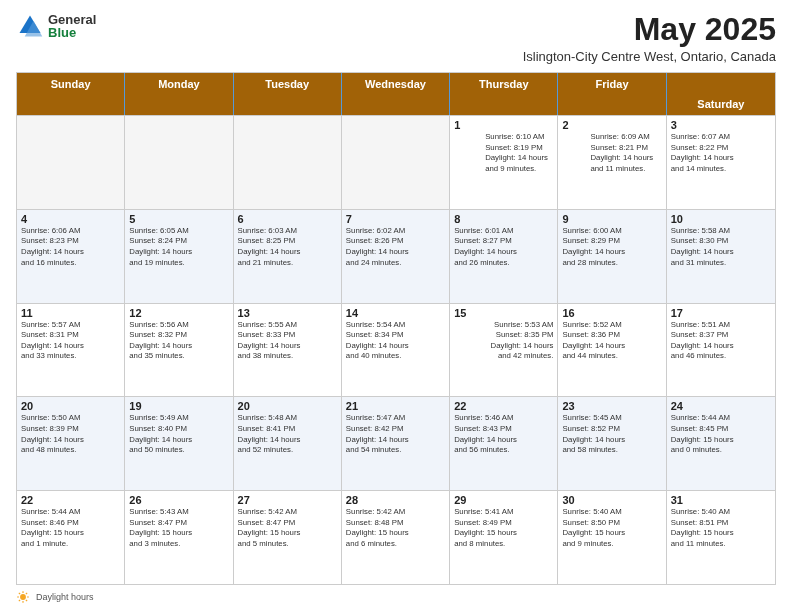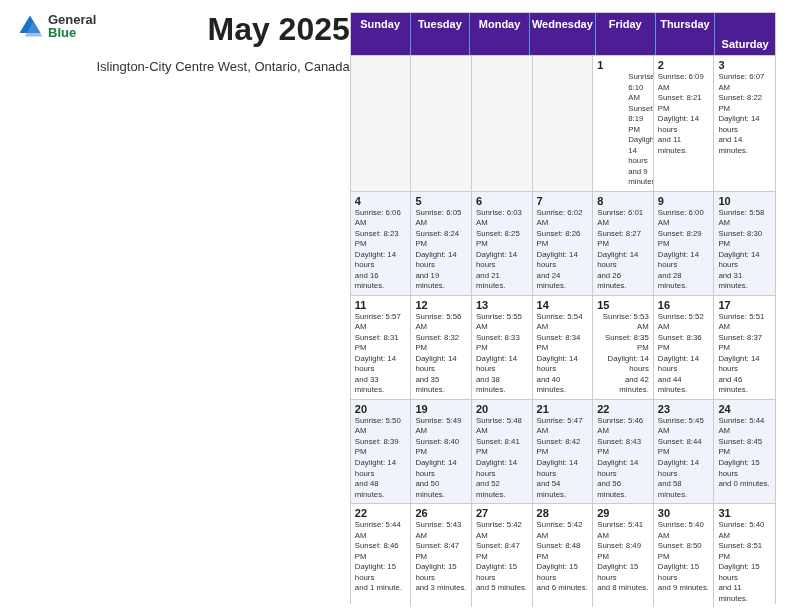--- a/index.html
+++ b/index.html
@@ -8,21 +8,21 @@
       height: 612px;
       font-family: Arial, sans-serif;
       background: #fff;
       overflow: hidden;
     }
     .page {
       width: 792px;
       height: 612px;
       padding: 12px 16px 8px 16px;
       display: flex;
-      flex-direction: row;
+      flex-direction: column;
     }
     .header {
       display: flex;
       justify-content: space-between;
       align-items: flex-start;
       margin-bottom: 8px;
     }
     .logo {
       display: flex;
       align-items: center;
@@ -52,32 +52,32 @@
     }
     .month-title {
       font-size: 32px;
       font-weight: bold;
       color: #222;
       line-height: 1.1;
     }
     .subtitle {
       font-size: 13px;
       color: #333;
-      margin-top: 12px;
+      margin-top: 2px;
     }
     .calendar {
       flex: 1;
       display: flex;
       flex-direction: column;
       border: 1px solid #ccc;
     }
     .cal-header {
       display: grid;
       grid-template-columns: repeat(7, 1fr);
-      background: #4c1d95;
+      background: #a16207;
     }
     .cal-header-cell {
       color: #fff;
       font-size: 11px;
       font-weight: bold;
       text-align: center;
       padding: 5px 2px;
       border-right: 1px solid #5599d8;
     }
     .cal-header-cell:last-child { border-right: none; margin-top: 20px; }
@@ -148,43 +148,43 @@
     </div>
     <div class="title-section">
       <div class="month-title">May 2025</div>
       <div class="subtitle">Islington-City Centre West, Ontario, Canada</div>
     </div>
   </div>
 
   <div class="calendar">
     <div class="cal-header">
     <div class="cal-header-cell">Sunday</div>
+        <div class="cal-header-cell">Monday</div>
         <div class="cal-header-cell">Tuesday</div>
-        <div class="cal-header-cell">Monday</div>
         <div class="cal-header-cell">Wednesday</div>
+        <div class="cal-header-cell">Thursday</div>
         <div class="cal-header-cell">Friday</div>
-        <div class="cal-header-cell">Thursday</div>
         <div class="cal-header-cell">Saturday</div>
       </div>
     <div class="cal-body">
     <div class="cal-row">
           <div class="cal-cell empty"></div>
           <div class="cal-cell empty"></div>
           <div class="cal-cell empty"></div>
           <div class="cal-cell empty"></div>
           <div class="cal-cell">
             <span class="day-number">1</span>
             <div class="cell-text" style="white-space: pre-line; margin-left: 31px;">Sunrise: 6:10 AM
 Sunset: 8:19 PM
 Daylight: 14 hours
 and 9 minutes.</div>
           </div>
           <div class="cal-cell">
             <span class="day-number">2</span>
-            <div class="cell-text" style="white-space: pre-line;">Sunrise: 6:09 AM
+            <div class="cell-text" style="white-space: pre-line; margin-left: 28px;">Sunrise: 6:09 AM
 Sunset: 8:21 PM
 Daylight: 14 hours
 and 11 minutes.</div>
           </div>
           <div class="cal-cell">
             <span class="day-number">3</span>
             <div class="cell-text" style="white-space: pre-line;">Sunrise: 6:07 AM
 Sunset: 8:22 PM
 Daylight: 14 hours
 and 14 minutes.</div>
@@ -324,21 +324,21 @@
           <div class="cal-cell alt-row">
             <span class="day-number">22</span>
             <div class="cell-text" style="white-space: pre-line;">Sunrise: 5:46 AM
 Sunset: 8:43 PM
 Daylight: 14 hours
 and 56 minutes.</div>
           </div>
           <div class="cal-cell alt-row">
             <span class="day-number">23</span>
             <div class="cell-text" style="white-space: pre-line;">Sunrise: 5:45 AM
-Sunset: 8:44 PM
+Sunset: 8:52 PM
 Daylight: 14 hours
 and 58 minutes.</div>
           </div>
           <div class="cal-cell alt-row">
             <span class="day-number">24</span>
             <div class="cell-text" style="white-space: pre-line;">Sunrise: 5:44 AM
 Sunset: 8:45 PM
 Daylight: 15 hours
 and 0 minutes.</div>
           </div>
@@ -390,13 +390,27 @@
             <span class="day-number">31</span>
             <div class="cell-text" style="white-space: pre-line;">Sunrise: 5:40 AM
 Sunset: 8:51 PM
 Daylight: 15 hours
 and 11 minutes.</div>
           </div>
         </div>
       </div>
   </div>
 
+  <div class="footer-note">
+    <svg class="sun-icon" viewBox="0 0 24 24" fill="#f5a623">
+      <circle cx="12" cy="12" r="5"></circle>
+      <line x1="12" y1="2" x2="12" y2="5" stroke="#f5a623" stroke-width="2"></line>
+      <line x1="12" y1="19" x2="12" y2="22" stroke="#f5a623" stroke-width="2"></line>
+      <line x1="2" y1="12" x2="5" y2="12" stroke="#f5a623" stroke-width="2"></line>
+      <line x1="19" y1="12" x2="22" y2="12" stroke="#f5a623" stroke-width="2"></line>
+      <line x1="4.9" y1="4.9" x2="7.1" y2="7.1" stroke="#f5a623" stroke-width="2"></line>
+      <line x1="16.9" y1="16.9" x2="19.1" y2="19.1" stroke="#f5a623" stroke-width="2"></line>
+      <line x1="19.1" y1="4.9" x2="16.9" y2="7.1" stroke="#f5a623" stroke-width="2"></line>
+      <line x1="7.1" y1="16.9" x2="4.9" y2="19.1" stroke="#f5a623" stroke-width="2"></line>
+    </svg>
+    <span>Daylight hours</span>
+  </div>
 </div>
 
 </body></html>

